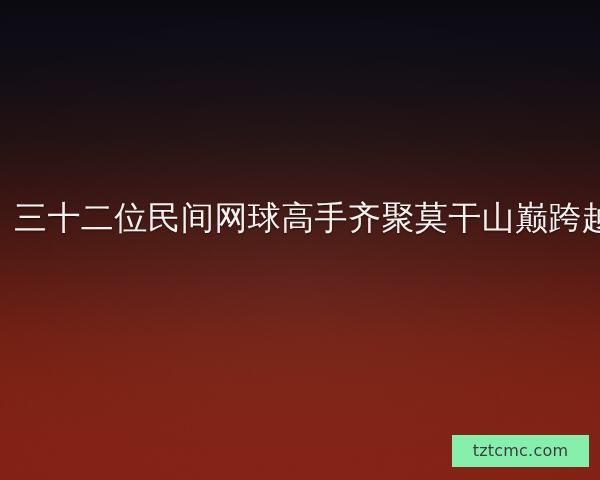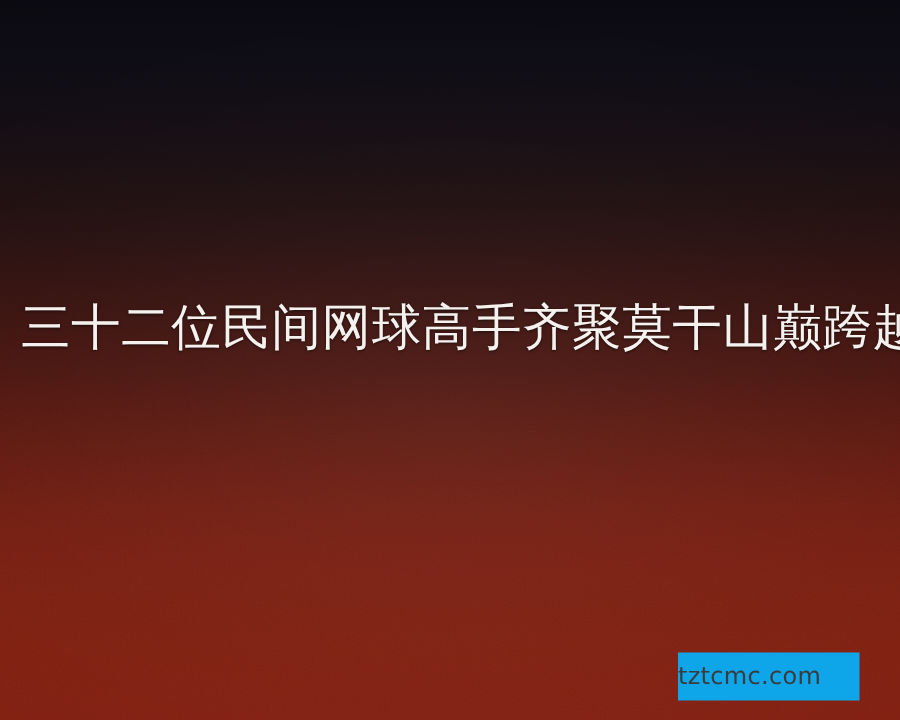--- a/index.html
+++ b/index.html
@@ -81,26 +81,26 @@
     white-space: nowrap;
     text-shadow: 0 1px 2px rgba(0,0,0,0.55);
     font-family: "DejaVu Sans", "Liberation Sans", sans-serif;
   }
 
   
   .watermark-badge {
     position: absolute;
     left: 452px;
     top: 435px;
-    width: 121px;
+    width: 137px;
     height: 32px;
-    background: #0ea5e9;
+    background: #86efac;
     display: flex;
     align-items: center;
-    justify-content: flex-start;
+    justify-content: center;
     box-sizing: border-box;
   }
   .watermark-text {
     color: #3b3b3b;
     font-size: 16px;
     line-height: 1;
     letter-spacing: 0.2px;
     font-family: "DejaVu Sans", "Liberation Sans", sans-serif;
   }
 </style>

